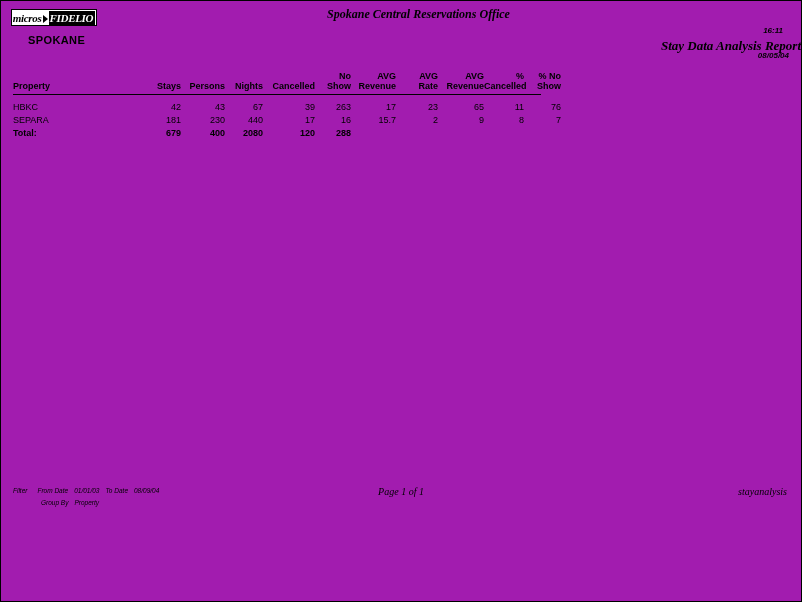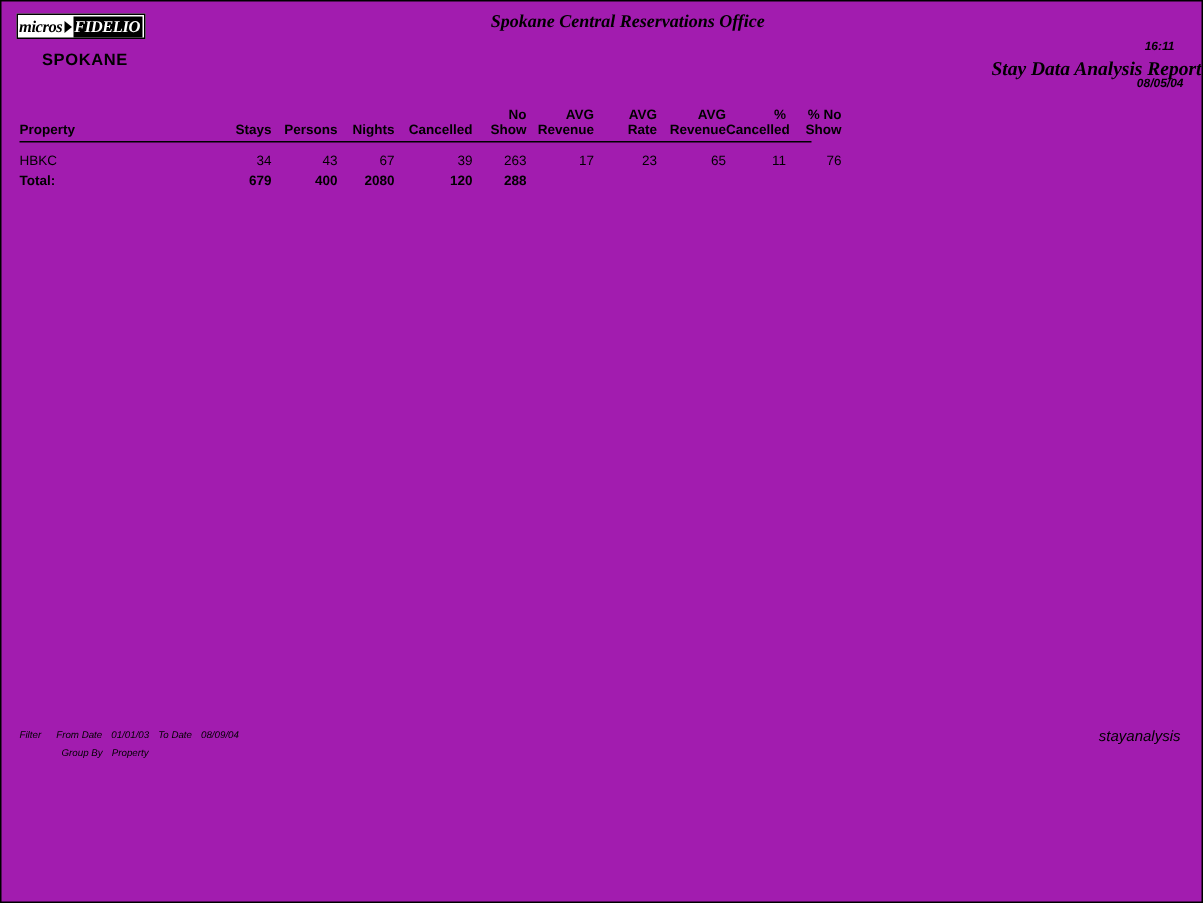--- a/index.html
+++ b/index.html
@@ -186,21 +186,21 @@
     bottom: 104px;
     text-align: center;
     font-family: "Liberation Serif", serif;
     font-style: italic;
     font-size: 10px;
   }
   .footer-right {
     position: absolute;
     right: 14px;
     bottom: 104px;
-    font-family: Liberation Sans, sans-serif;
+    font-family: Liberation Serif, serif;
     font-style: italic;
     font-size: 10px;
   }
   .gap { display: inline-block; width: 10px; }
   .gap-sm { display: inline-block; width: 6px; }
 </style>
 </head>
 <body>
 
 <div class="page">
@@ -281,31 +281,44 @@
         <col style="width:46px">
         <col style="width:40px">
         <col style="width:37px">
       </colgroup>
       <tbody>
         <tr class="spacer-row">
           <td colspan="11"></td>
         </tr>
         <tr>
           <td class="left">HBKC</td>
-          <td>34</td>
+          <td>42</td>
           <td>43</td>
           <td>67</td>
           <td>39</td>
           <td>263</td>
           <td>17</td>
           <td>23</td>
           <td>65</td>
           <td>11</td>
           <td>76</td>
         </tr>
+        <tr>
+          <td class="left">SEPARA</td>
+          <td>181</td>
+          <td>230</td>
+          <td>440</td>
+          <td>17</td>
+          <td>16</td>
+          <td>15.7</td>
+          <td>2</td>
+          <td>9</td>
+          <td>8</td>
+          <td>7</td>
+        </tr>
         <tr class="total-row">
           <td class="left">Total:</td>
           <td>679</td>
           <td>400</td>
           <td>2080</td>
           <td>120</td>
           <td>288</td>
           <td></td>
           <td></td>
           <td></td>
@@ -318,15 +331,16 @@
 
   <div class="footer-filter">
     <div class="f-line1">
       <span>Filter</span><span class="gap"></span><span>From Date</span><span class="gap-sm"></span><span>01/01/03</span><span class="gap-sm"></span><span>To Date</span><span class="gap-sm"></span><span>08/09/04</span>
     </div>
     <div class="f-line2">
       <span>Group By</span><span class="gap-sm"></span><span>Property</span>
     </div>
   </div>
 
+  <div class="footer-page">Page 1 of 1</div>
   <div class="footer-right">stayanalysis</div>
 
 </div>
 
 </body></html>

